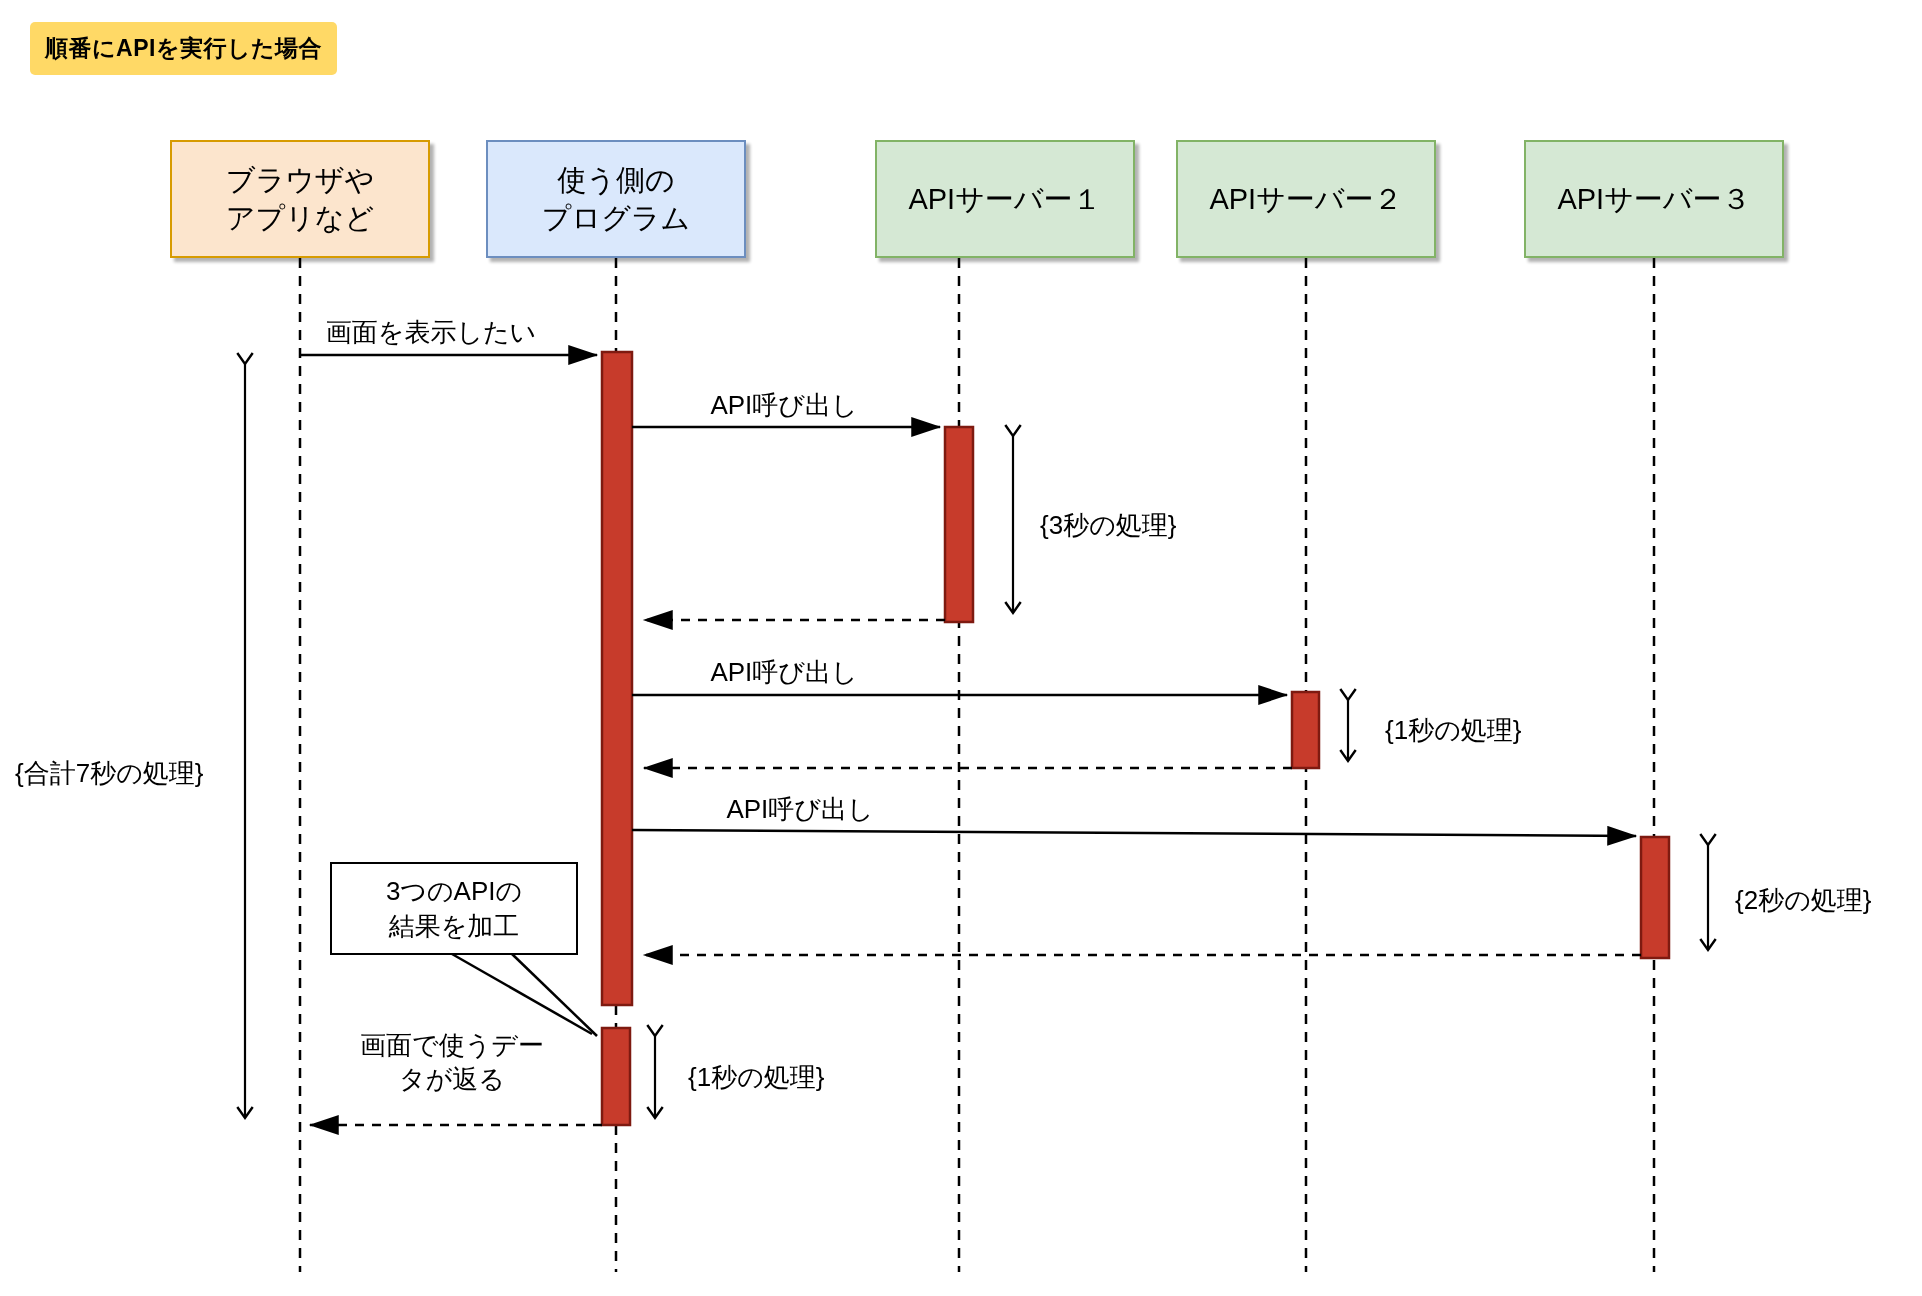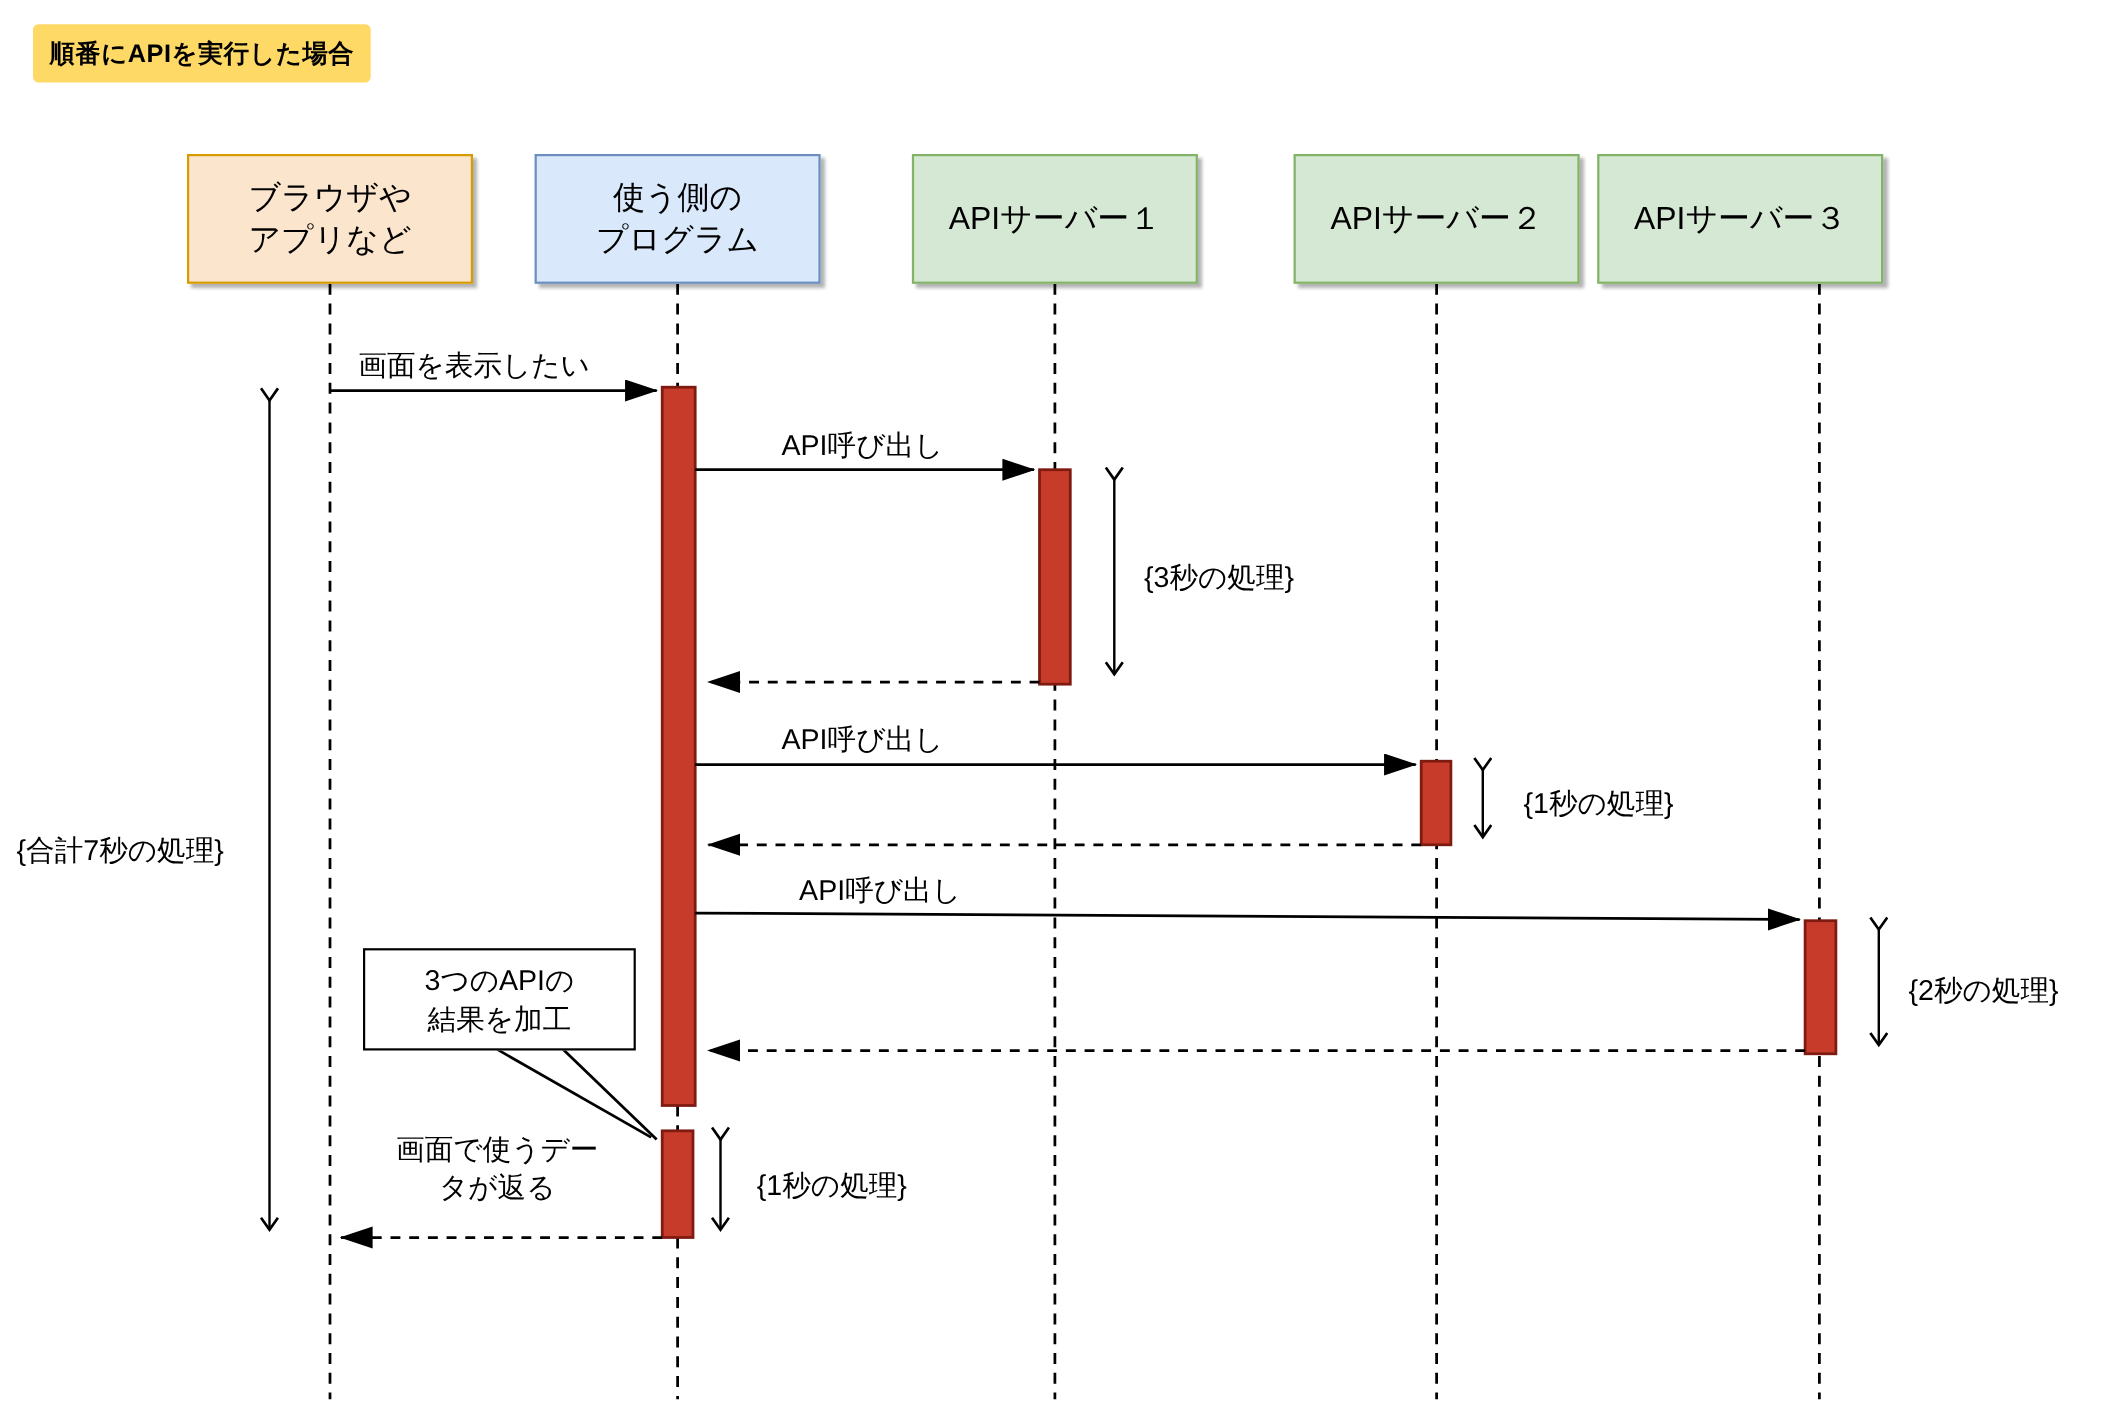--- a/index.html
+++ b/index.html
@@ -18,23 +18,23 @@
   .actor{
     position:absolute;top:140px;width:260px;height:118px;
     display:flex;align-items:center;justify-content:center;
     text-align:center;font-size:29px;line-height:38px;color:#000;
     white-space:pre-line;
     box-shadow:4px 4px 3px rgba(0,0,0,0.30);
     box-sizing:border-box;border:2px solid #000;
   }
   .actor.browser{left:170px;background:var(--browser-fill);border-color:var(--browser-border);}
   .actor.client {left:486px;background:var(--client-fill); border-color:var(--client-border);}
-  .actor.s1{left:829px; background:var(--server-fill);border-color:var(--server-border);text-align:right;}
+  .actor.s1{left:875px; background:var(--server-fill);border-color:var(--server-border);text-align:right;}
   .actor.s2{left:1176px;background:var(--server-fill);border-color:var(--server-border);}
-  .actor.s3{left:1452px;background:var(--server-fill);border-color:var(--server-border);}
+  .actor.s3{left:1524px;background:var(--server-fill);border-color:var(--server-border);}
 
   .lbl{position:absolute;font-size:26px;color:#000;white-space:nowrap;}
   .lbl.center{transform:translateX(-50%);}
   .multi{white-space:pre-line;text-align:center;line-height:34px;}
 
   .callout{
     position:absolute;left:330px;top:862px;width:248px;height:93px;
     background:#ffffff;border:2.5px solid #000;box-sizing:border-box;
     display:flex;align-items:center;justify-content:center;
     font-size:26px;line-height:35px;text-align:center;white-space:pre-line;

